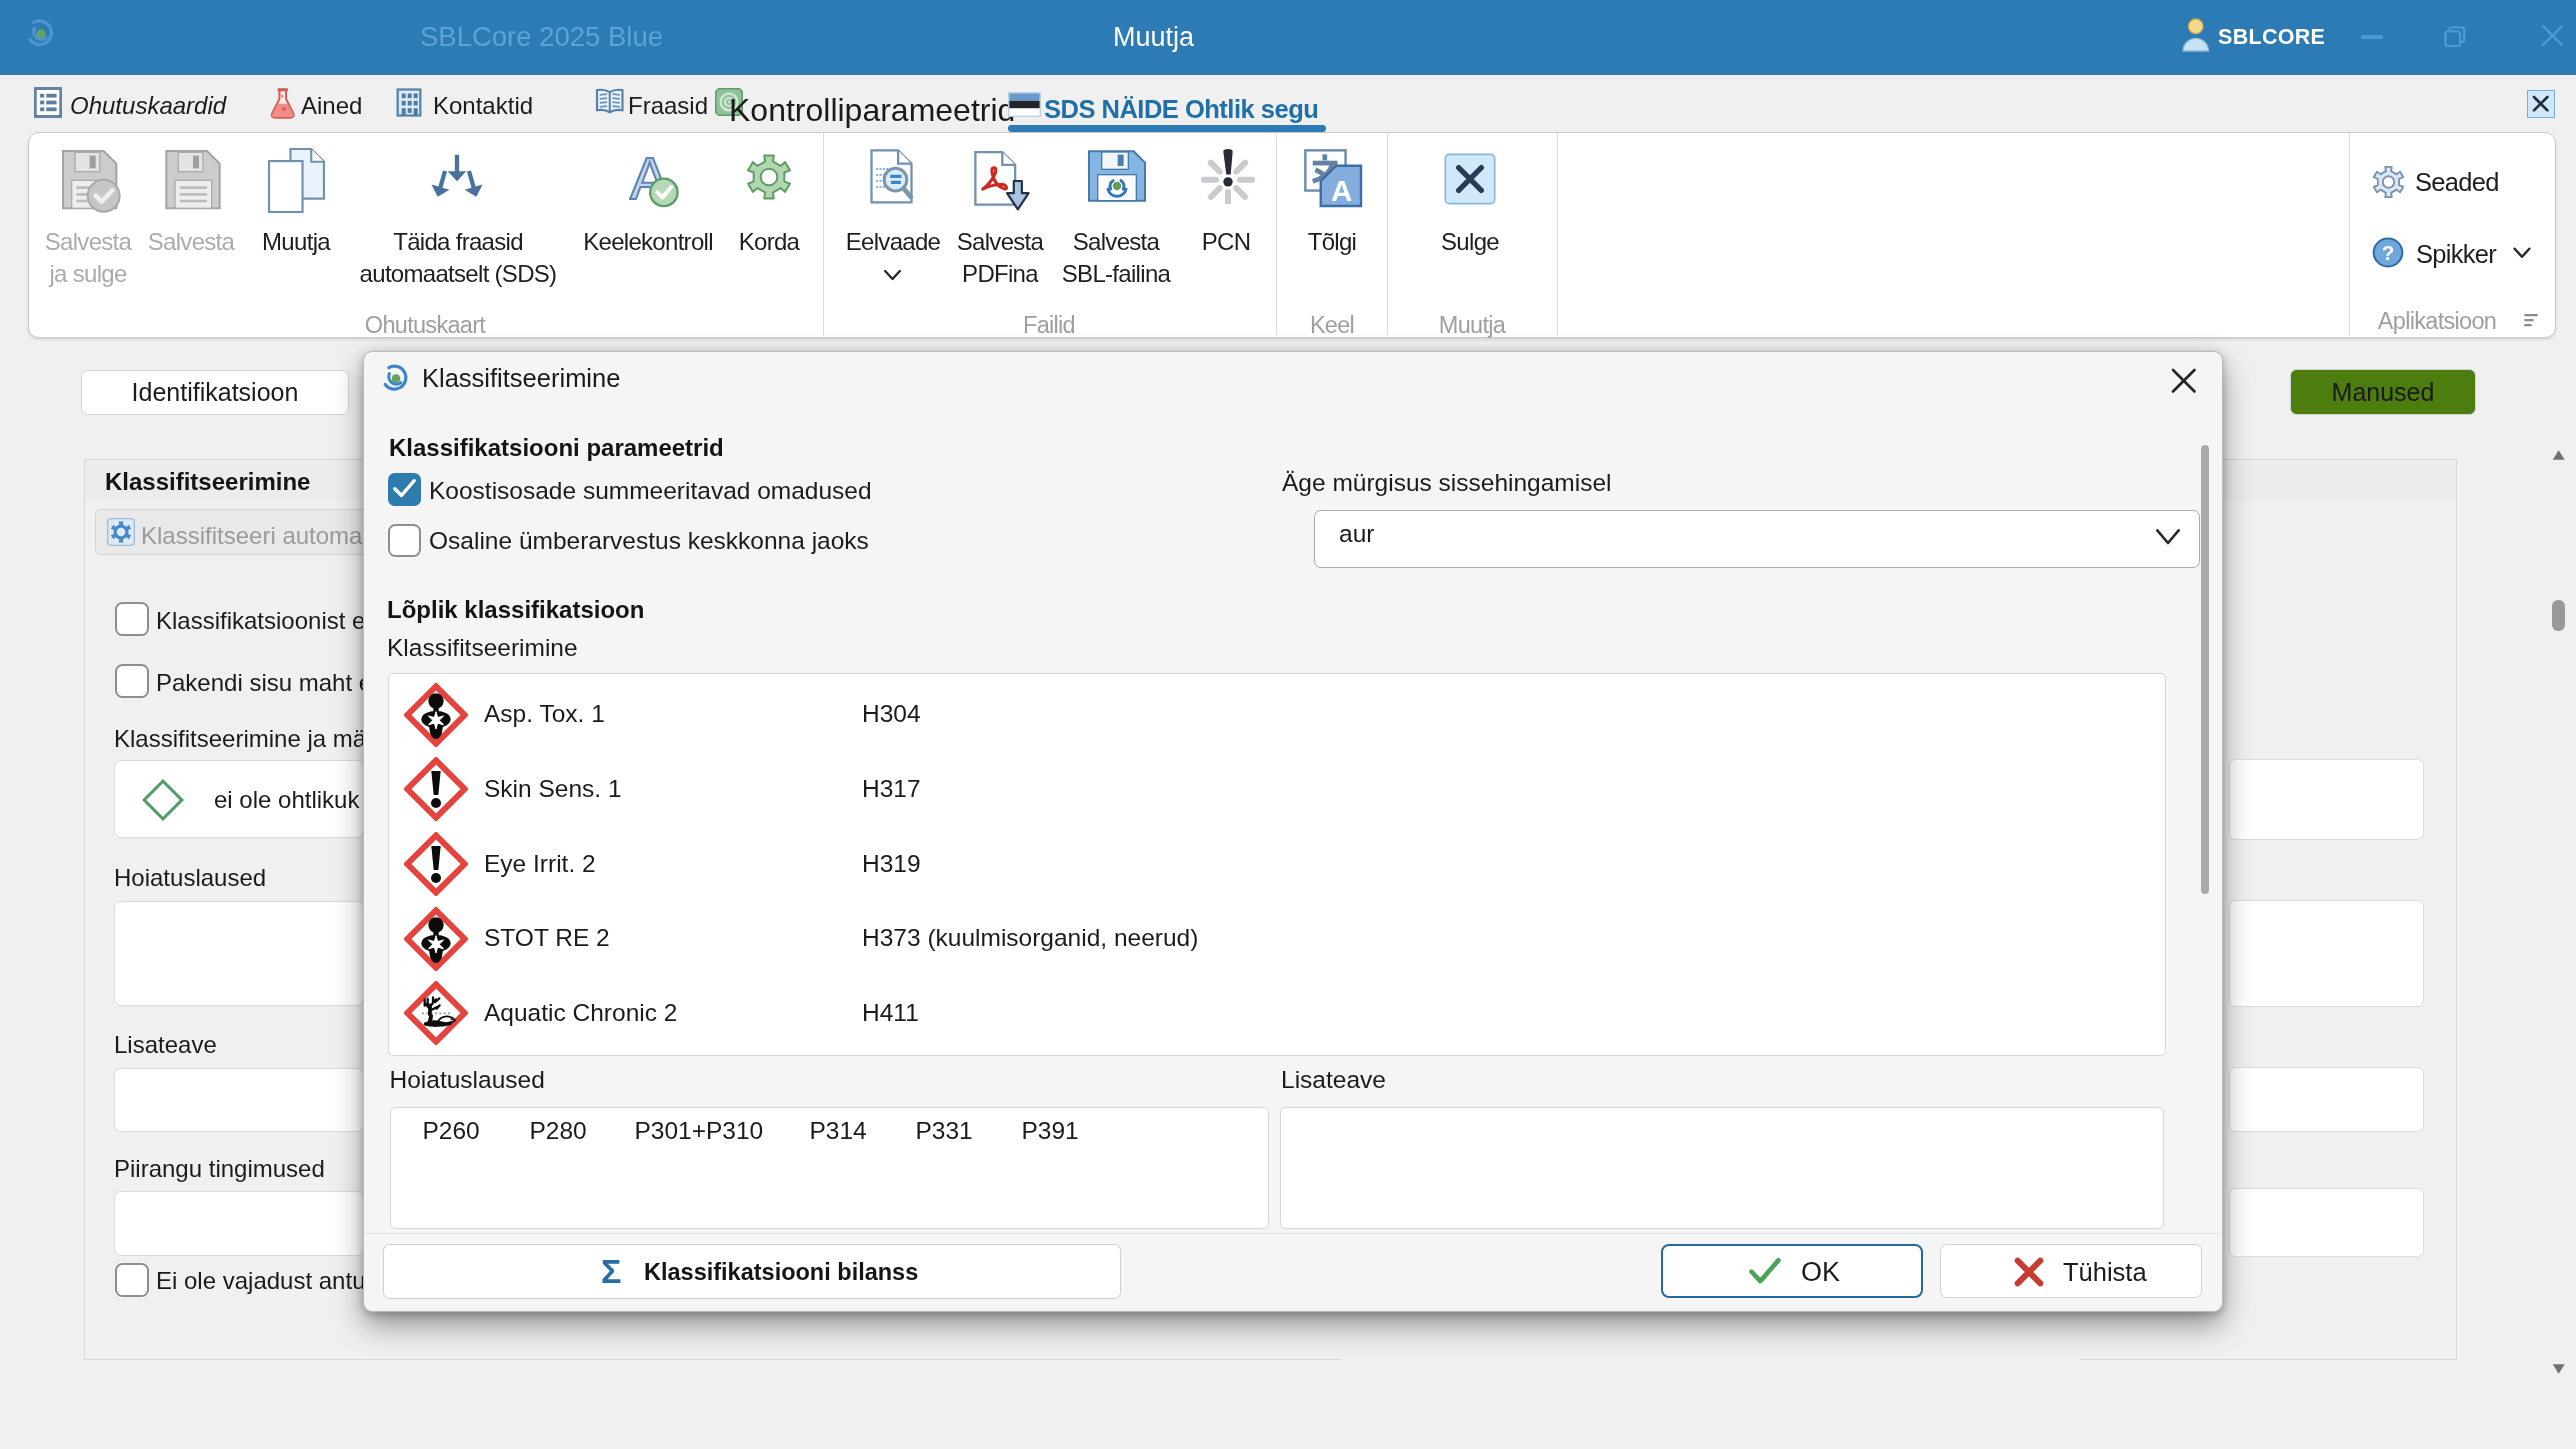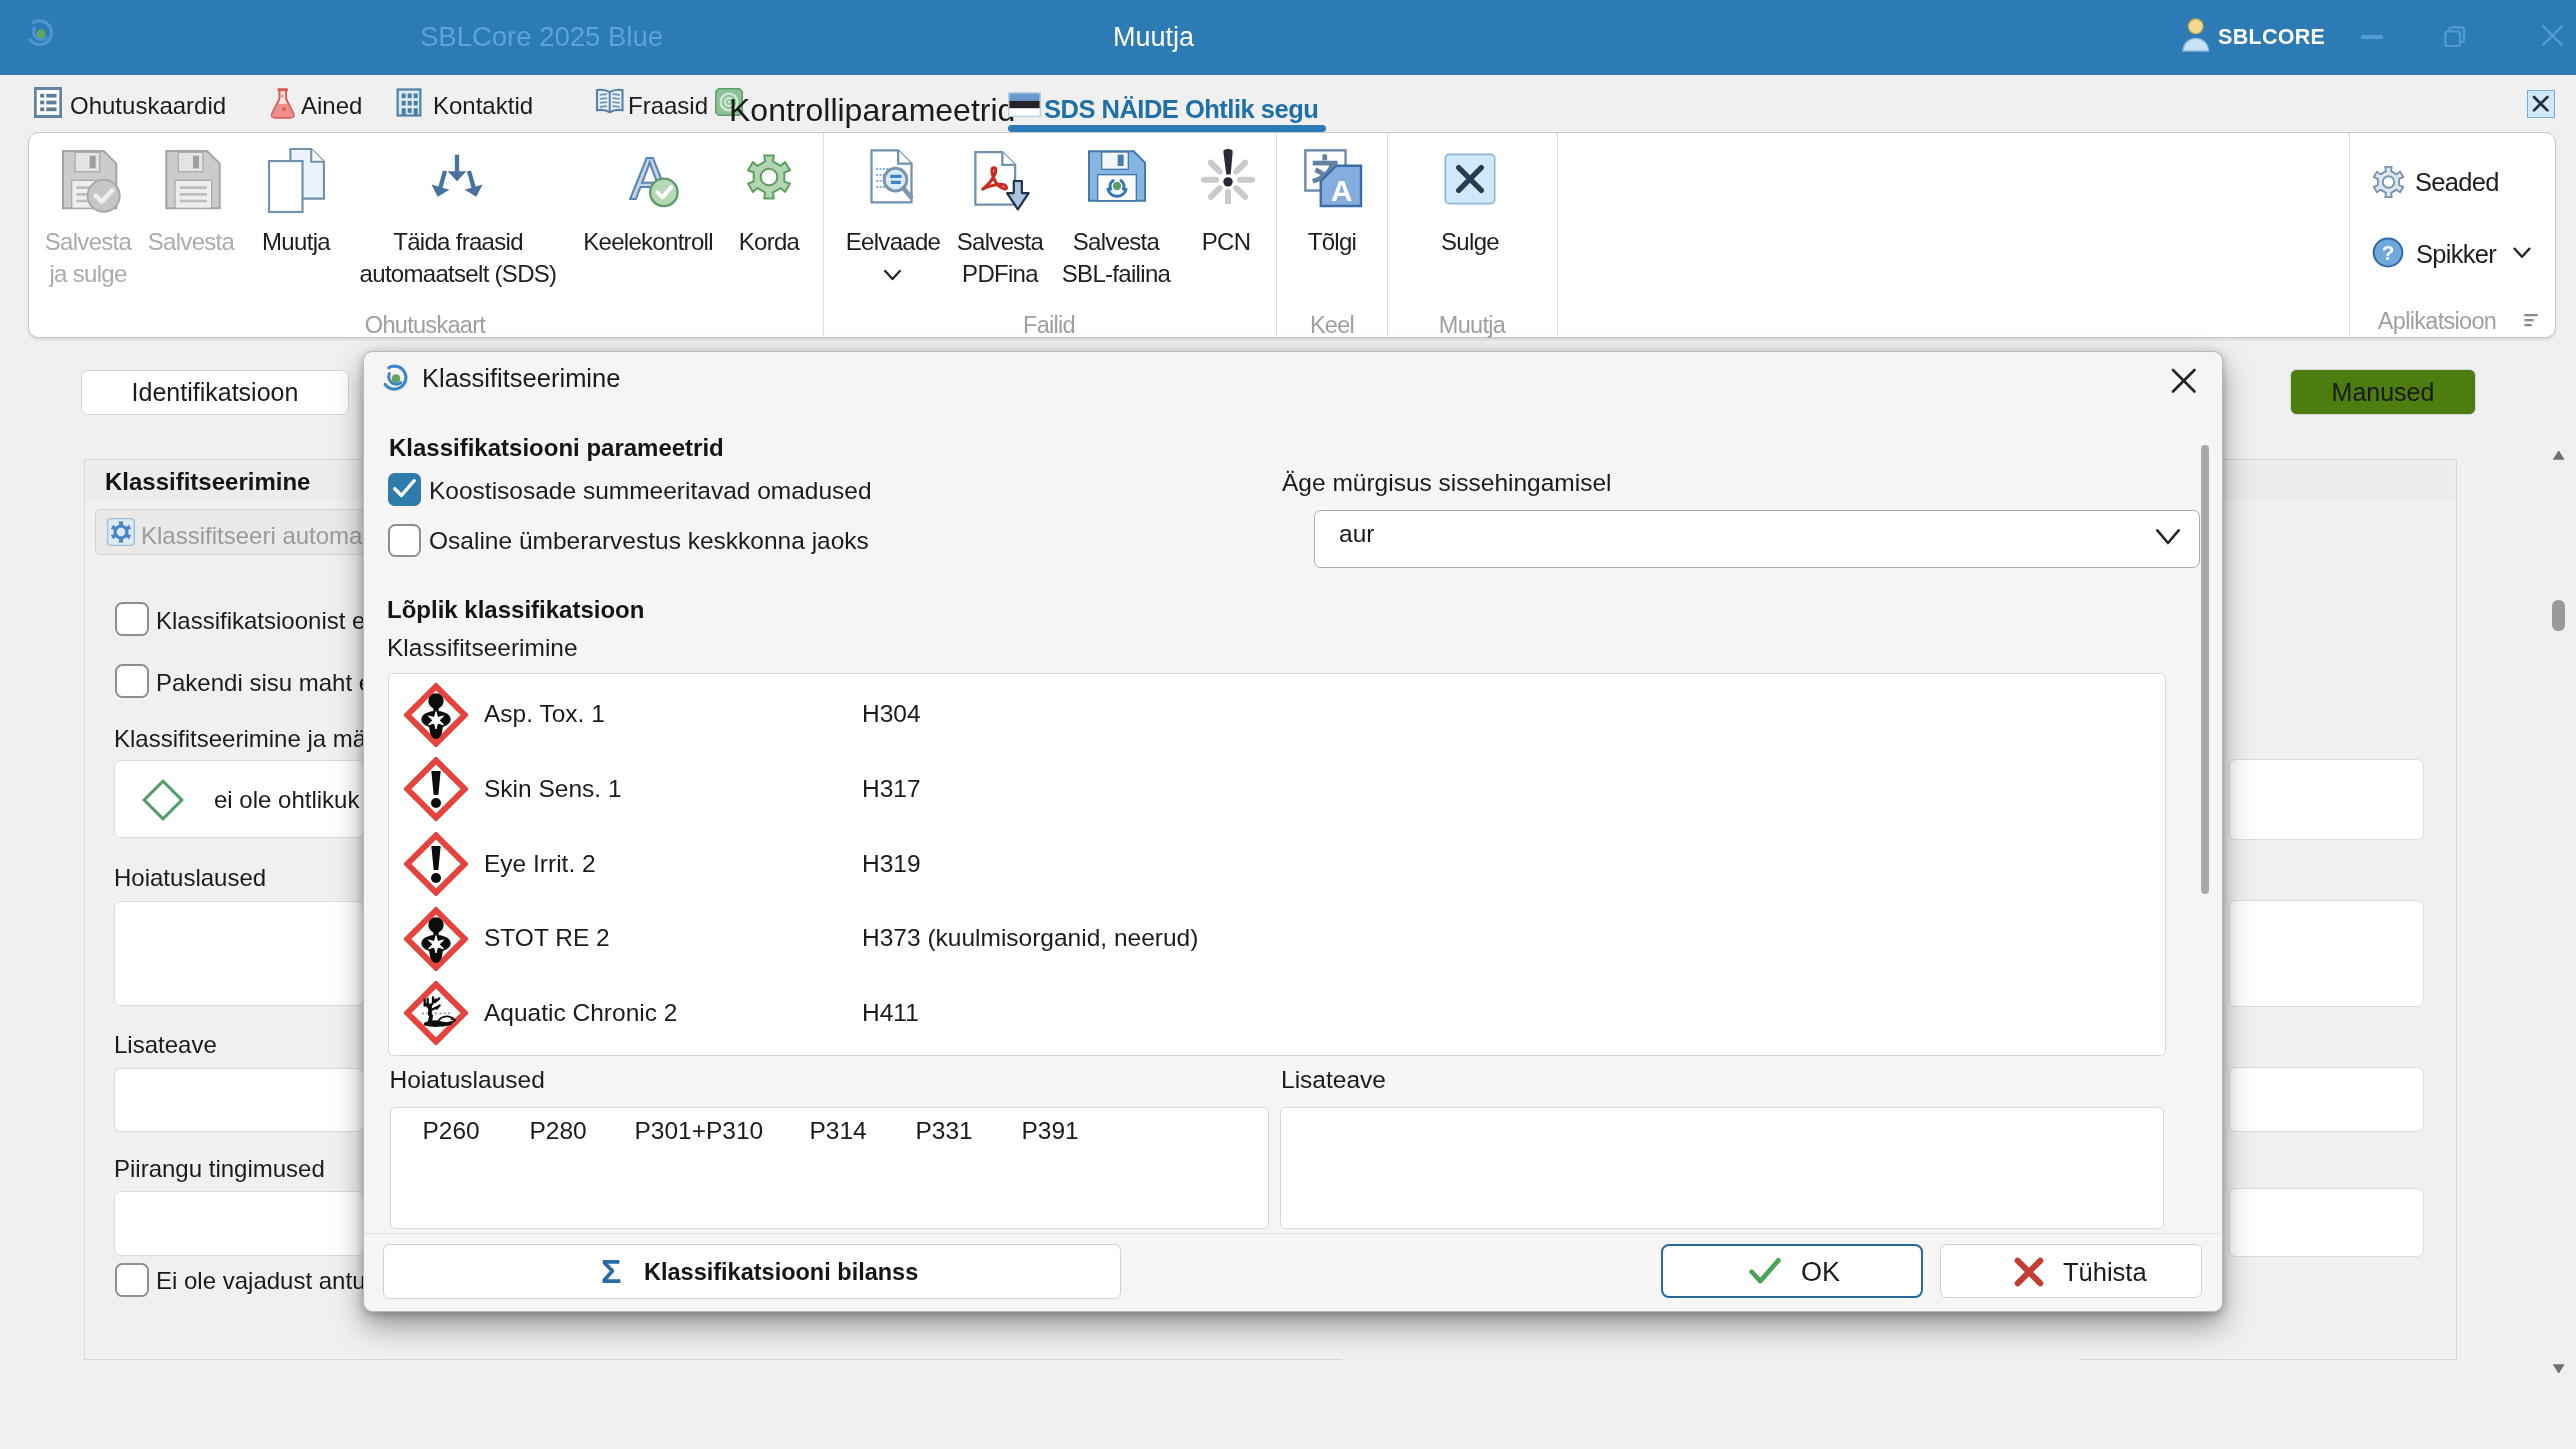--- a/index.html
+++ b/index.html
@@ -40,21 +40,21 @@
 
   <svg class="abs" style="left:34px;top:12px" width="28" height="31" viewBox="0 0 41 41" preserveAspectRatio="none">
     <rect x="2" y="2" width="37" height="37" fill="#ffffff" stroke="#64839f" stroke-width="4"></rect>
     <rect x="9" y="9" width="6" height="5" fill="#5d7e9b"></rect>
       <rect x="18" y="9" width="15" height="5" fill="#5d7e9b"></rect>
     <rect x="9" y="18" width="6" height="5" fill="#5d7e9b"></rect>
       <rect x="18" y="18" width="15" height="5" fill="#5d7e9b"></rect>
     <rect x="9" y="27" width="6" height="5" fill="#5d7e9b"></rect>
       <rect x="18" y="27" width="15" height="5" fill="#5d7e9b"></rect>
   </svg>
-  <div class="tx" style="left:70px;top:17.4px;font-size:24px;">Ohutuskaardid</div>
+  <div class="tx" style="left:70px;top:17.4px;font-size:24px;font-style:italic;">Ohutuskaardid</div>
 
   <svg class="abs" style="left:268px;top:12px" width="29.5" height="32" viewBox="0 0 44 48">
     <path d="M 17 4 L 27 4 L 27 18 L 38 40 Q 40 46 33 46 L 11 46 Q 4 46 6 40 L 17 18 Z" fill="#fbe9e9" stroke="#d85c55" stroke-width="3"></path>
     <path d="M 14.5 25 L 29.5 25 L 37.5 41.5 Q 38.8 45 34 45 L 10 45 Q 5.2 45 6.5 41.5 Z" fill="#ef8d88" stroke="none"></path>
     <rect x="14" y="2" width="16" height="4.5" rx="2" fill="#d85c55"></rect>
     <circle cx="21" cy="14" r="2.2" fill="#ef8d88"></circle>
       <circle cx="24" cy="33" r="3.4" fill="#e06760"></circle>
   </svg>
   <div class="tx" style="left:301px;top:17.4px;font-size:24px;">Ained</div>
 

